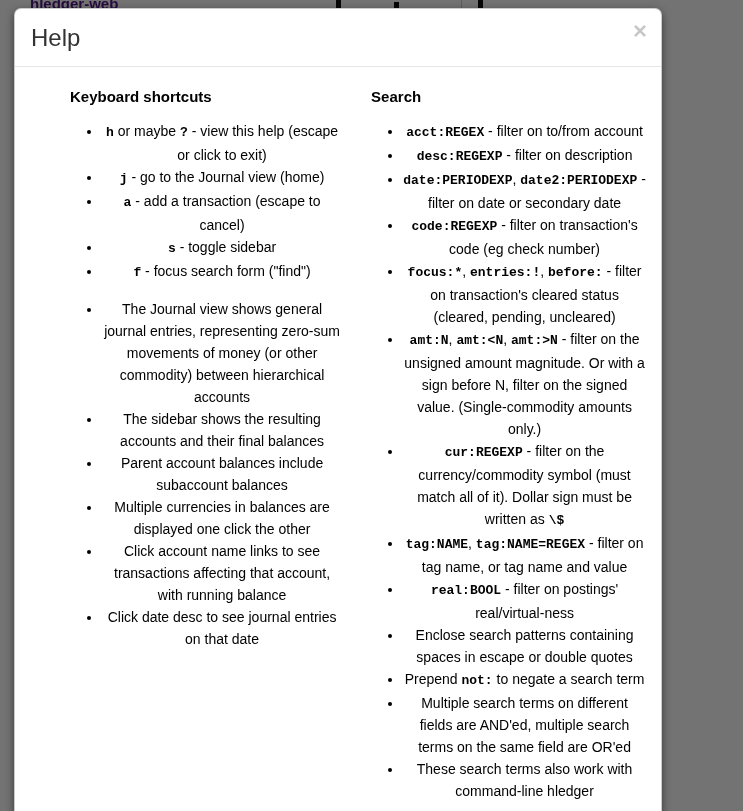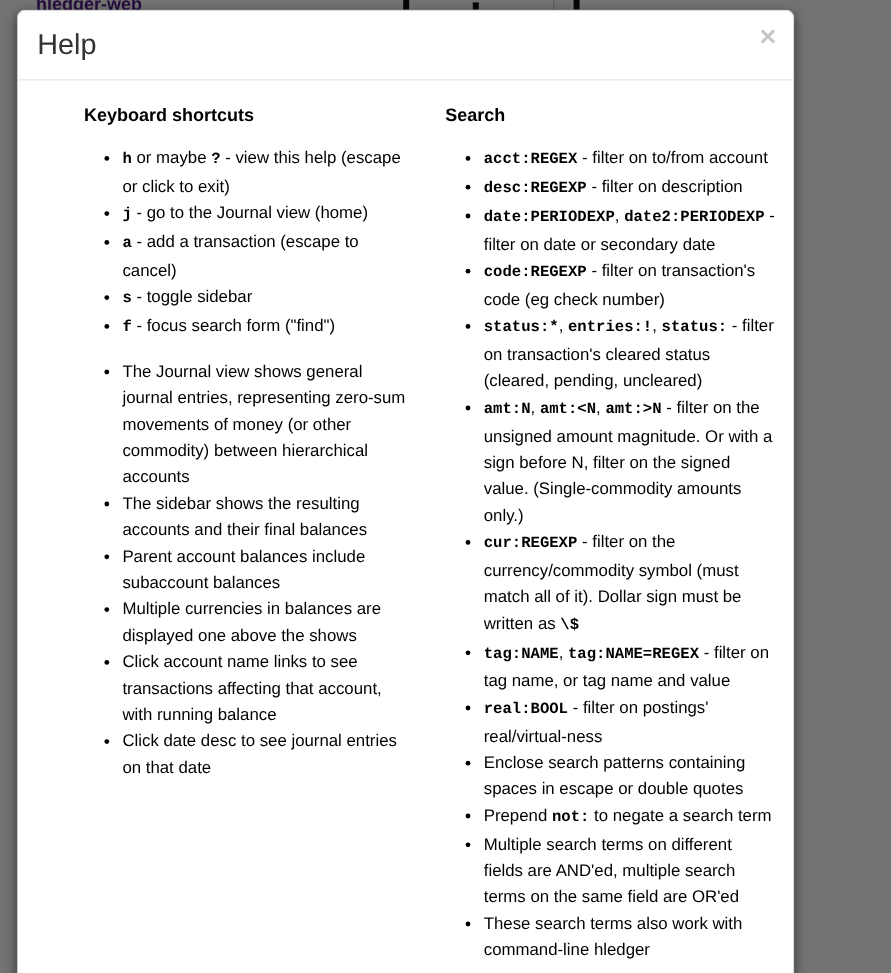--- a/index.html
+++ b/index.html
@@ -73,21 +73,21 @@
     font-size: 15px; font-weight: bold; color: #000000;
     margin: 22px 0 6px 0; line-height: 19px;
   }
   .help-col > .section-heading:first-child { margin-top: 5px; }
   .help-list {
     margin: 14px 0 14px 0;
     padding-left: 32px;
     list-style-type: disc;
   }
   .help-list li {
-    font-size: 14px; line-height: 22px; color: #000000;
+    font-size: 14px; line-height: 22px; color: #000000; text-align: center;
   }
   .help-list li code {
     font-family: "Liberation Mono", "DejaVu Sans Mono", monospace;
     font-weight: bold; font-size: 13px; color: #000000;
     background: none; padding: 0;
   }
 </style>
 </head>
 <body>
 
@@ -113,33 +113,33 @@
           <li><code>h</code> or maybe <code>?</code> - view this help (escape or click to exit)</li>
           <li><code>j</code> - go to the Journal view (home)</li>
           <li><code>a</code> - add a transaction (escape to cancel)</li>
           <li><code>s</code> - toggle sidebar</li>
           <li><code>f</code> - focus search form ("find")</li>
         </ul>
         <ul class="help-list">
           <li>The Journal view shows general journal entries, representing zero-sum movements of money (or other commodity) between hierarchical accounts</li>
           <li>The sidebar shows the resulting accounts and their final balances</li>
           <li>Parent account balances include subaccount balances</li>
-          <li>Multiple currencies in balances are displayed one above the shows</li>
+          <li>Multiple currencies in balances are displayed one click the other</li>
           <li>Click account name links to see transactions affecting that account, with running balance</li>
           <li>Click date desc to see journal entries on that date</li>
         </ul>
       </div>
     <div class="help-col help-col-right">
         <h3 class="section-heading">Search</h3>
         <ul class="help-list">
           <li><code>acct:REGEX</code> - filter on to/from account</li>
           <li><code>desc:REGEXP</code> - filter on description</li>
           <li><code>date:PERIODEXP</code>, <code>date2:PERIODEXP</code> - filter on date or secondary date</li>
           <li><code>code:REGEXP</code> - filter on transaction's code (eg check number)</li>
-          <li><code>status:*</code>, <code>entries:!</code>, <code>status:</code> - filter on transaction's cleared status (cleared, pending, uncleared)</li>
+          <li><code>focus:*</code>, <code>entries:!</code>, <code>before:</code> - filter on transaction's cleared status (cleared, pending, uncleared)</li>
           <li><code>amt:N</code>, <code>amt:&lt;N</code>, <code>amt:&gt;N</code> - filter on the unsigned amount magnitude. Or with a sign before N, filter on the signed value. (Single-commodity amounts only.)</li>
           <li><code>cur:REGEXP</code> - filter on the currency/commodity symbol (must match all of it). Dollar sign must be written as <code>\$</code></li>
           <li><code>tag:NAME</code>, <code>tag:NAME=REGEX</code> - filter on tag name, or tag name and value</li>
           <li><code>real:BOOL</code> - filter on postings' real/virtual-ness</li>
           <li>Enclose search patterns containing spaces in escape or double quotes</li>
           <li>Prepend <code>not:</code> to negate a search term</li>
           <li>Multiple search terms on different fields are AND'ed, multiple search terms on the same field are OR'ed</li>
           <li>These search terms also work with command-line hledger</li>
         </ul>
       </div>

